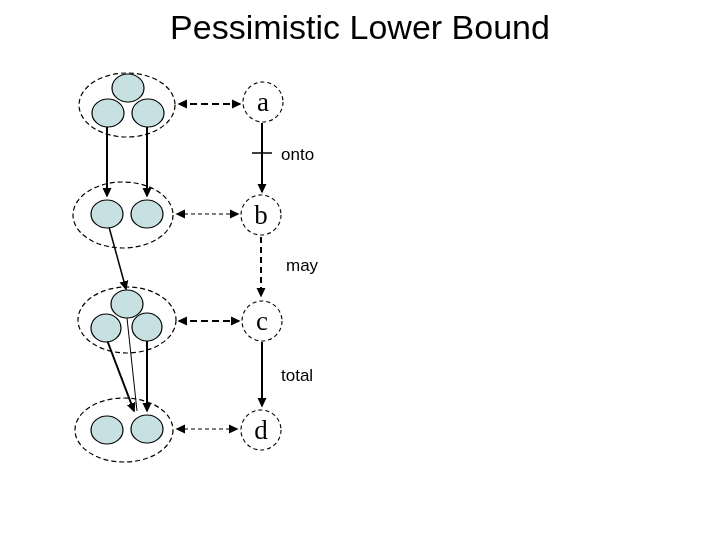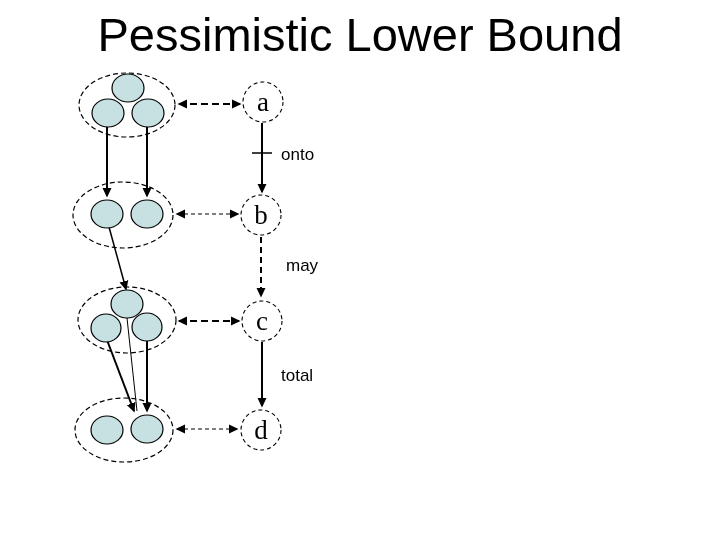--- a/index.html
+++ b/index.html
@@ -15,21 +15,21 @@
     height: 540px;
     background: var(--background, #ffffff);
     overflow: hidden;
   }
   .title {
     position: absolute;
     top: 8px;
     left: 0;
     width: 100%;
     text-align: center;
-    font-size: 47px;
+    font-size: 34px;
     line-height: 1.15;
     color: var(--text, #000000);
     font-family: "Liberation Sans", sans-serif;
     white-space: nowrap;
   }
   svg.diagram { position: absolute; left: 0; top: 0; }
 
   .boundary {
     fill: none;
     stroke: var(--line, #000000);

